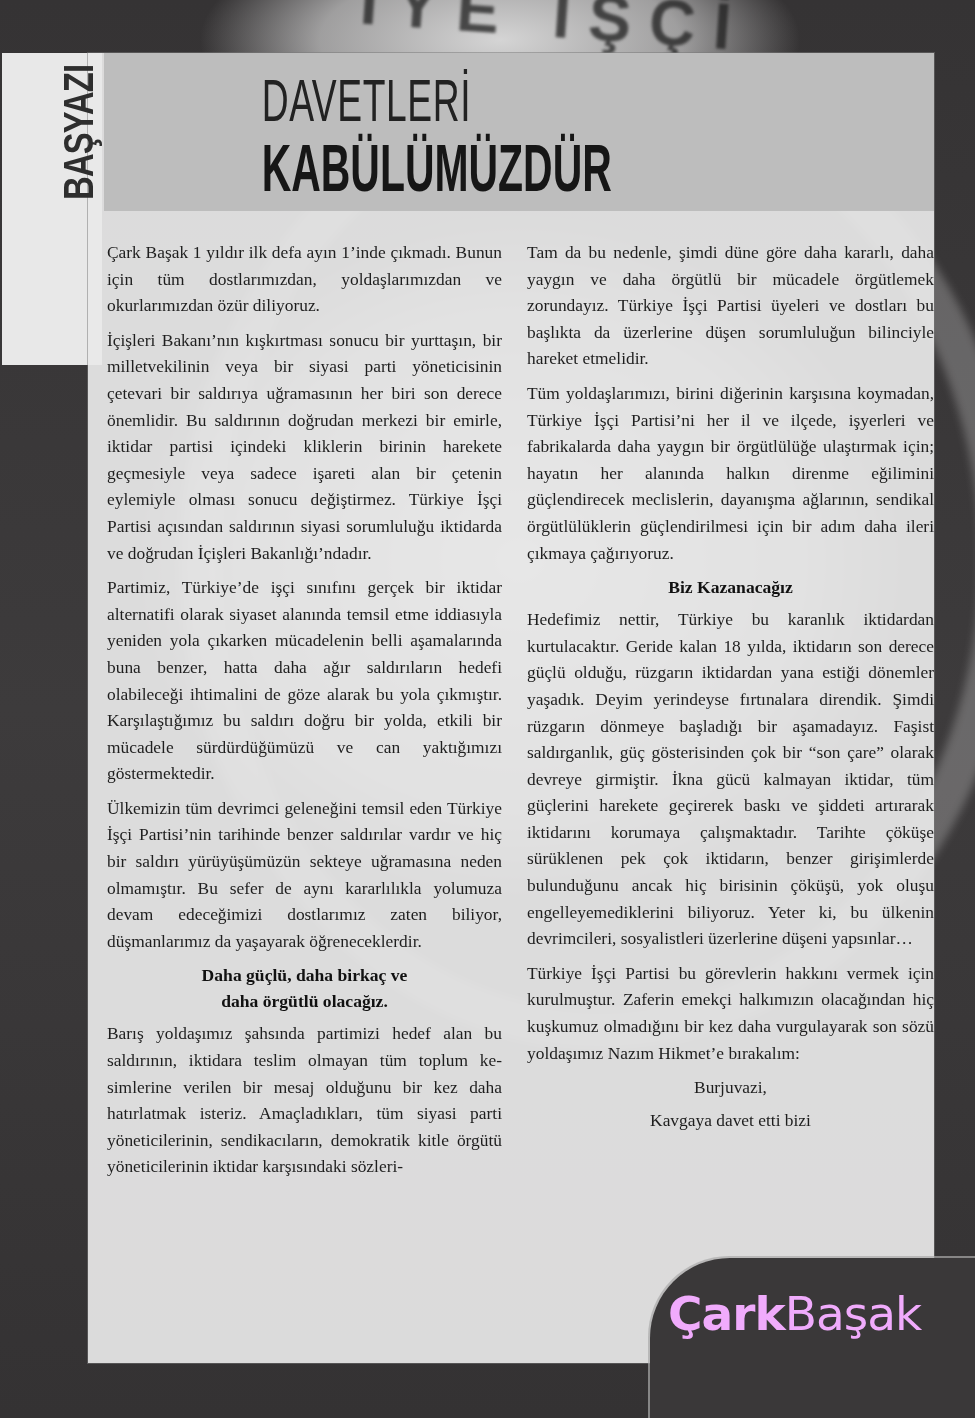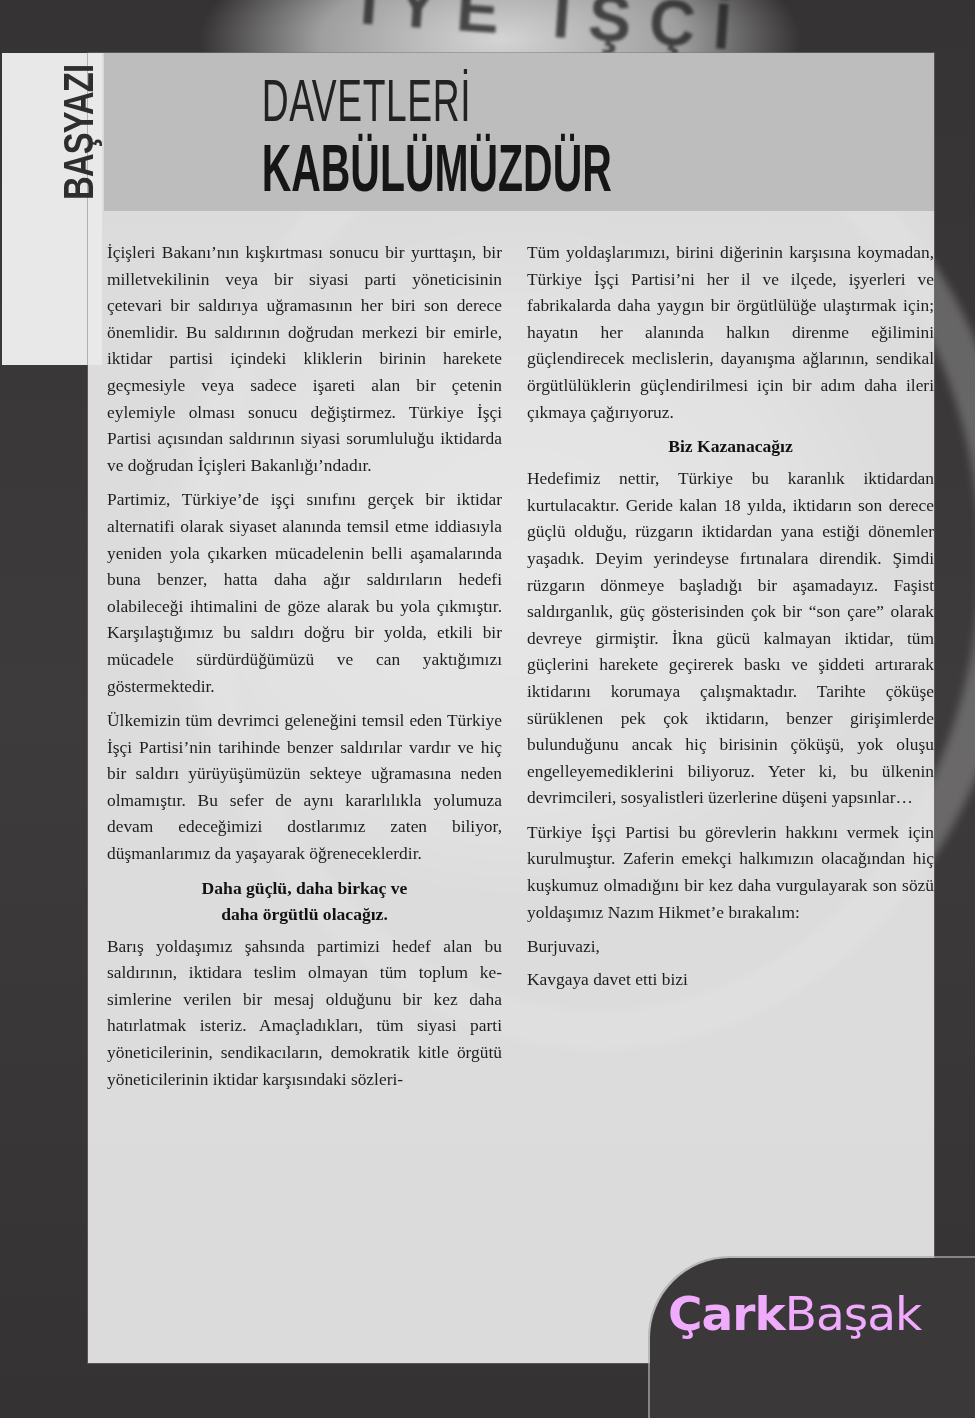--- a/index.html
+++ b/index.html
@@ -150,21 +150,21 @@
     }
     .column h3 {
       margin: 0 0 6px 0;
       font-size: 17.6px;
       line-height: 26px;
       font-weight: 700;
       color: #111;
       text-align: center;
     }
     .column p.verse {
-      text-align: left;
+      text-align: center;
       margin-bottom: 6.5px;
     }
     
     .logo {
       position: absolute;
       left: 668px;
       top: 1290px;
       font-family: "DejaVu Sans", "Liberation Sans", sans-serif;
       font-size: 47px;
       line-height: 1;
@@ -191,31 +191,33 @@
 <div class="header-band"></div>
 
 <div class="section-label">BAŞYAZI</div>
 
 <div class="title-wrap">
   <div class="title-line1">DAVETLERİ</div>
   <div class="title-line2">KABÜLÜMÜZDÜR</div>
 </div>
 
 <div class="column col-left">
+  <p>Çark Başak 1 yıldır ilk defa ayın 1’inde çıkmadı. Bunun için tüm dostlarımızdan, yoldaşlarımızdan ve okurlarımızdan özür diliyoruz.</p>
   <p>İçişleri Bakanı’nın kışkırtması sonucu bir yurttaşın, bir milletvekilinin veya bir siyasi parti yöneticisinin çetevari bir saldırıya uğramasının her biri son dere­ce önemlidir. Bu saldırının doğrudan merkezi bir emirle, iktidar partisi içindeki kliklerin birinin ha­rekete  geçmesiyle veya sadece işareti alan bir çete­nin eylemiyle olması sonucu değiştirmez. Türkiye İşçi Partisi açısından saldırının siyasi sorumluluğu iktidarda ve doğrudan İçişleri Bakanlığı’ndadır.</p>
   <p>Partimiz, Türkiye’de işçi sınıfını gerçek bir iktidar alternatifi olarak siyaset alanında temsil etme id­diasıyla yeniden yola çıkarken mücadelenin belli aşamalarında buna benzer, hatta daha ağır saldırıla­rın hedefi olabileceği ihtimalini de göze alarak bu yola çıkmıştır. Karşılaştığımız bu saldırı doğru bir yolda, etkili bir mücadele sürdürdüğümüzü ve can yaktığımızı göstermektedir.</p>
   <p>Ülkemizin tüm devrimci geleneğini temsil eden Türkiye İşçi Partisi’nin tarihinde benzer saldırılar vardır ve hiç bir saldırı yürüyüşümüzün sekteye uğ­ramasına neden olmamıştır. Bu sefer de aynı kararlı­lıkla yolumuza devam edeceğimizi dostlarımız zaten biliyor, düşmanlarımız da yaşayarak öğreneceklerdir.</p>
   <h3>
     <span>Daha güçlü, daha birkaç ve</span><br>
     <span>daha örgütlü olacağız.</span>
   </h3>
   <p>Barış yoldaşımız şahsında partimizi hedef alan bu saldırının, iktidara teslim olmayan tüm toplum ke­simlerine verilen bir mesaj olduğunu bir kez daha hatırlatmak isteriz. Amaçladıkları, tüm siyasi parti yöneticilerinin, sendikacıların, demokratik kitle örgütü yöneticilerinin iktidar karşısındaki sözleri-</p>
 </div>
 
 <div class="column col-right">
+  <p>Tam da bu nedenle, şimdi düne göre daha kararlı, daha yaygın ve daha örgütlü bir mücadele örgüt­lemek zorundayız. Türkiye İşçi Partisi üyeleri ve dostları bu başlıkta da üzerlerine düşen sorumlulu­ğun bilinciyle hareket etmelidir.</p>
   <p>Tüm yoldaşlarımızı, birini diğerinin karşısına koy­madan, Türkiye İşçi Partisi’ni her il ve ilçede, iş­yerleri ve fabrikalarda daha yaygın bir örgütlülüğe ulaştırmak için; hayatın her alanında halkın diren­me eğilimini güçlendirecek meclislerin, dayanışma ağlarının, sendikal örgütlülüklerin güçlendirilmesi için bir adım daha ileri çıkmaya çağırıyoruz.</p>
   <h3>Biz Kazanacağız</h3>
   <p>Hedefimiz nettir, Türkiye bu karanlık iktidardan kurtulacaktır. Geride kalan 18 yılda, iktidarın son derece güçlü olduğu, rüzgarın iktidardan yana es­tiği dönemler yaşadık. Deyim yerindeyse fırtınala­ra direndik. Şimdi rüzgarın dönmeye başladığı bir aşamadayız. Faşist saldırganlık, güç gösterisinden çok bir “son çare” olarak devreye girmiştir. İkna gücü kalmayan iktidar, tüm güçlerini harekete geçirerek baskı ve şiddeti artırarak iktidarını koru­maya çalışmaktadır. Tarihte çöküşe sürüklenen pek çok iktidarın, benzer girişimlerde bulunduğunu ancak hiç birisinin çöküşü, yok oluşu engelleyeme­diklerini biliyoruz. Yeter ki, bu ülkenin devrimci­leri, sosyalistleri üzerlerine düşeni yapsınlar…</p>
   <p>Türkiye İşçi Partisi bu görevlerin hakkını vermek için kurulmuştur. Zaferin emekçi halkımızın olacağından hiç kuşkumuz olmadığını bir kez daha vurgulayarak son sözü yoldaşımız Nazım Hikmet’e bırakalım:</p>
   <p class="verse">Burjuvazi,</p>
   <p class="verse">Kavgaya davet etti bizi</p>
 </div>
 
 <div class="logo"><span class="strong">Çark</span><span class="light">Başak</span></div>
 

